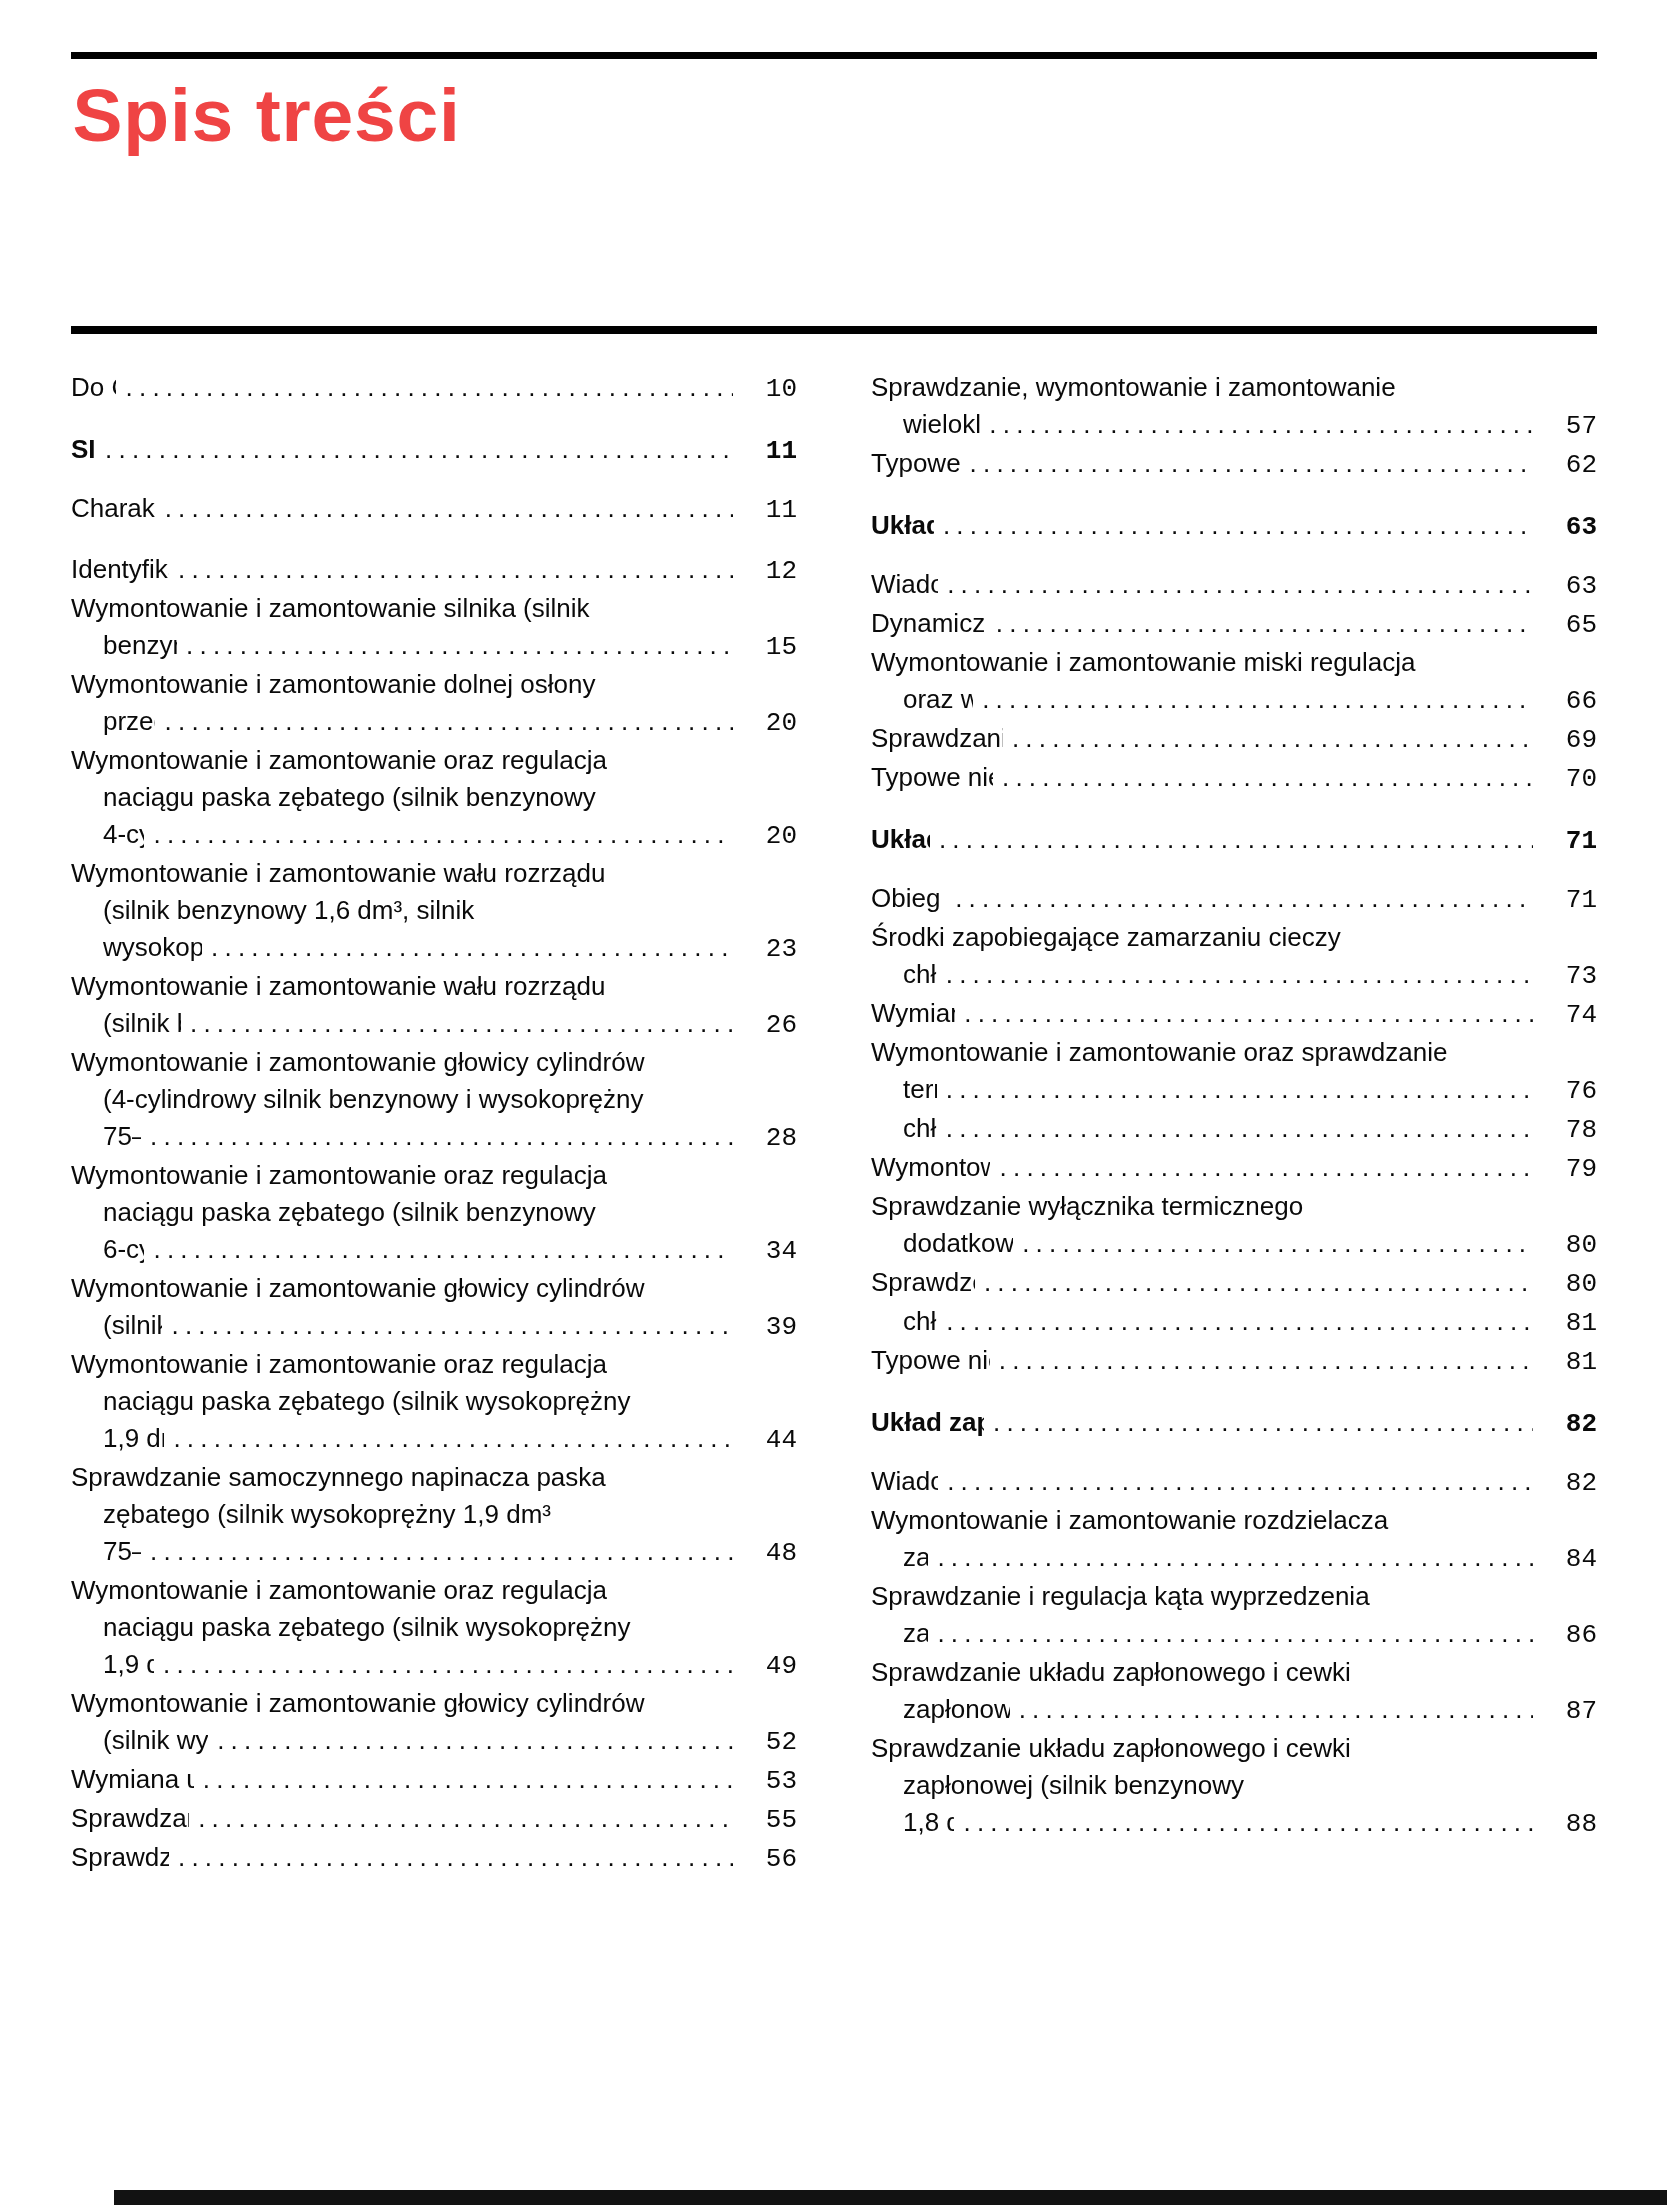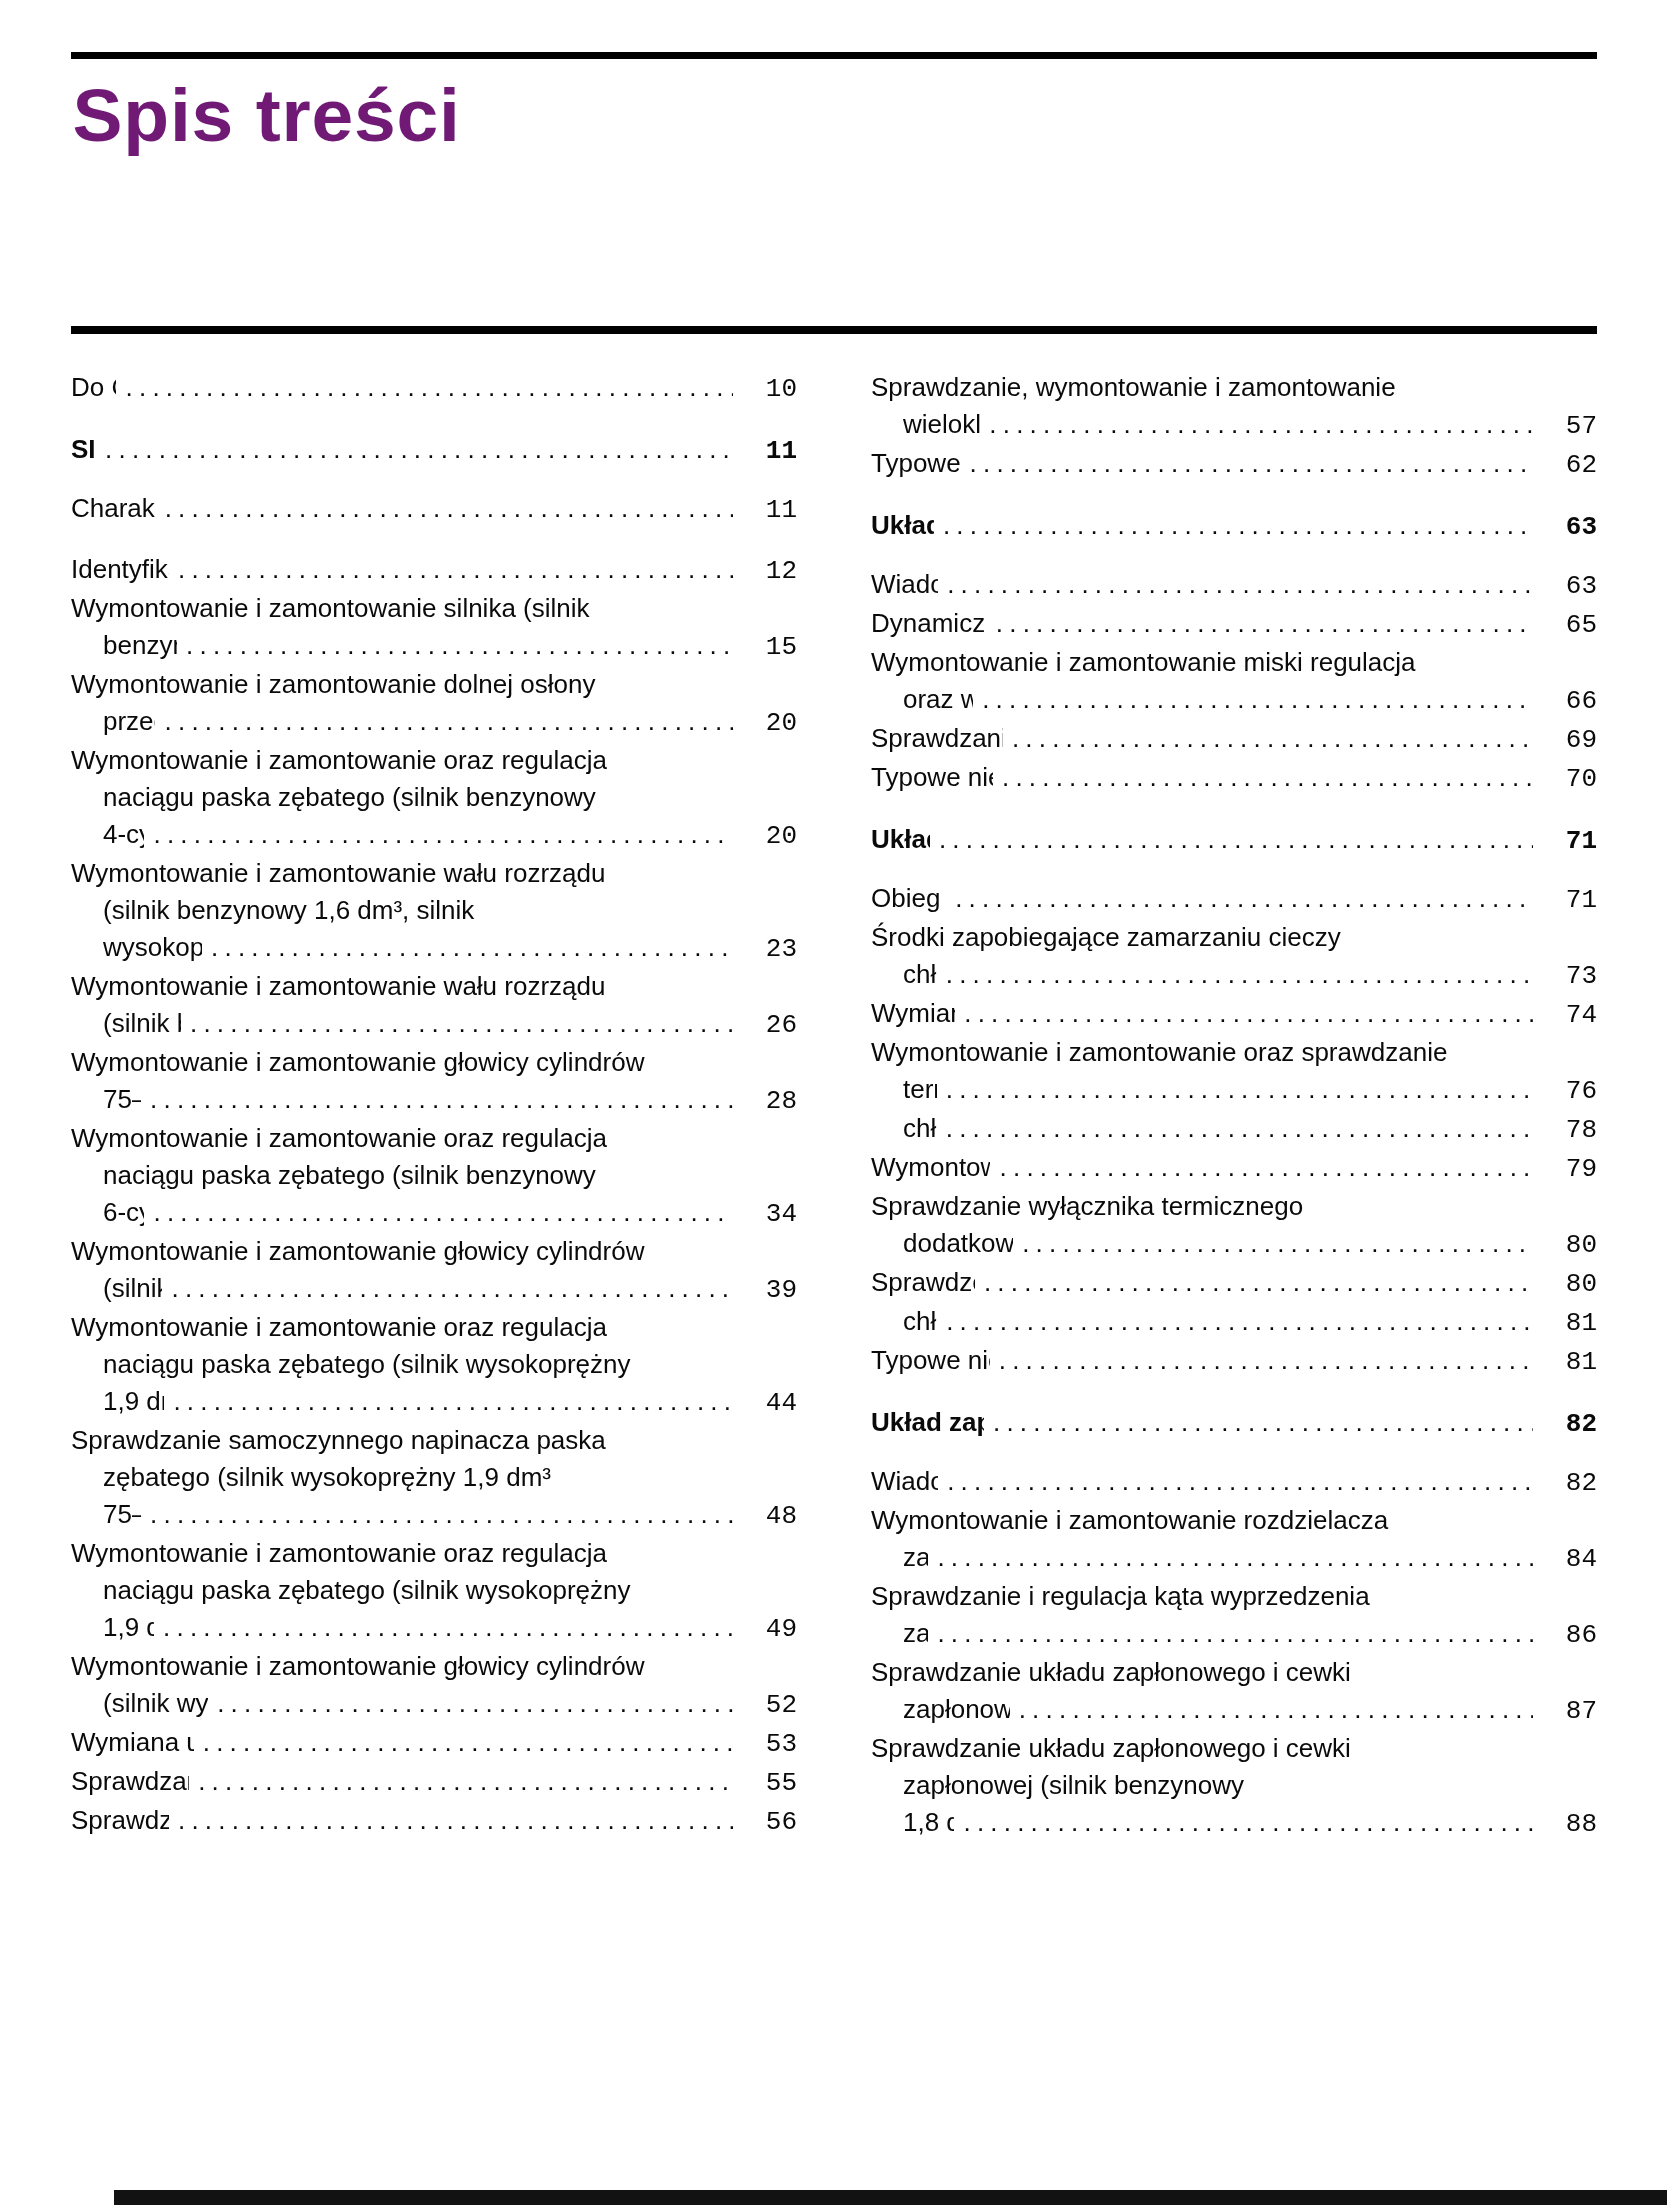--- a/index.html
+++ b/index.html
@@ -14,21 +14,21 @@
     color: #0a0a0a;
   }
   .page { position: absolute; inset: 0; padding: 0 71px; }
   .rule { background: #000; }
   .rule-top { height: 7px; margin-top: 52px; }
   .title {
     font-size: 75px;
     font-weight: 700;
     margin: 17px 0 0 1.5px;
     letter-spacing: 0.8px;
-    color: #701a75;
+    color: #ef4444;
     line-height: 1.05;
   }
   .rule-mid { height: 8.5px; margin-top: 171px; }
   .toc {
     display: flex;
     gap: 74px;
     margin-top: 35px;
     font-size: 26px;
     line-height: 37px;
   }
@@ -133,20 +133,21 @@
         <div class="toc-entry">
           <div class="toc-line">Wymontowanie i zamontowanie wału rozrządu</div>
           <div class="toc-line cont end">
             <span class="txt">(silnik benzynowy 1,8 dm³)</span>
             <span class="lead">................................................................................................................................................................</span>
             <span class="pg">26</span>
           </div>
         </div>
         <div class="toc-entry">
           <div class="toc-line">Wymontowanie i zamontowanie głowicy cylindrów</div>
+          <div class="toc-line cont">(4-cylindrowy silnik benzynowy i wysokoprężny</div>
           <div class="toc-line cont end">
             <span class="txt">75–110 KM)</span>
             <span class="lead">................................................................................................................................................................</span>
             <span class="pg">28</span>
           </div>
         </div>
         <div class="toc-entry">
           <div class="toc-line">Wymontowanie i zamontowanie oraz regulacja</div>
           <div class="toc-line cont">naciągu paska zębatego (silnik benzynowy</div>
           <div class="toc-line cont end">

